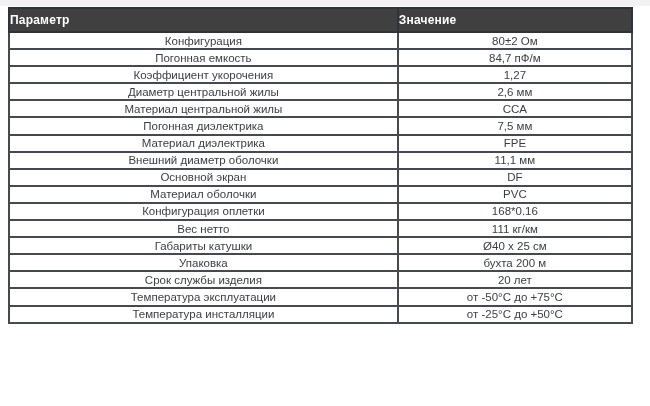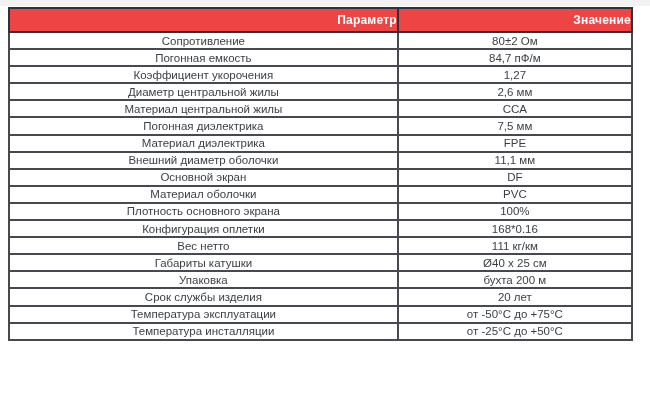--- a/index.html
+++ b/index.html
@@ -35,27 +35,27 @@
     width: 625px;
     border-collapse: collapse;
     table-layout: fixed;
     border: 2px solid #383b42;
   }
 
   table.spec-table col.col-param { width: 62.4%; }
   table.spec-table col.col-value { width: 37.6%; }
 
   table.spec-table th {
-    background: #ef4444;
+    background: #404040;
     color: #ffffff;
     font-size: 12px;
     font-weight: bold;
     letter-spacing: 0.2px;
     height: 24px;
-    text-align: right;
+    text-align: left;
     vertical-align: middle;
     border: 2px solid #2e323a;
   }
 
   table.spec-table td {
     background: #ffffff;
     color: #3b3e44;
     font-size: 11.5px;
     height: 17.1px;
     text-align: center;
@@ -78,21 +78,21 @@
       <col class="col-value">
     </colgroup>
     <thead>
       <tr>
         <th>Параметр</th>
         <th>Значение</th>
       </tr>
     </thead>
     <tbody id="table-body">
         <tr>
-          <td>Сопротивление</td>
+          <td>Конфигурация</td>
           <td>80±2 Ом</td>
         </tr>
         <tr>
           <td>Погонная емкость</td>
           <td>84,7 пФ/м</td>
         </tr>
         <tr>
           <td>Коэффициент укорочения</td>
           <td>1,27</td>
         </tr>
@@ -118,24 +118,20 @@
         </tr>
         <tr>
           <td>Основной экран</td>
           <td>DF</td>
         </tr>
         <tr>
           <td>Материал оболочки</td>
           <td>PVC</td>
         </tr>
         <tr>
-          <td>Плотность основного экрана</td>
-          <td>100%</td>
-        </tr>
-        <tr>
           <td>Конфигурация оплетки</td>
           <td>168*0.16</td>
         </tr>
         <tr>
           <td>Вес нетто</td>
           <td>111 кг/км</td>
         </tr>
         <tr>
           <td>Габариты катушки</td>
           <td>Ø40 x 25 см</td>

